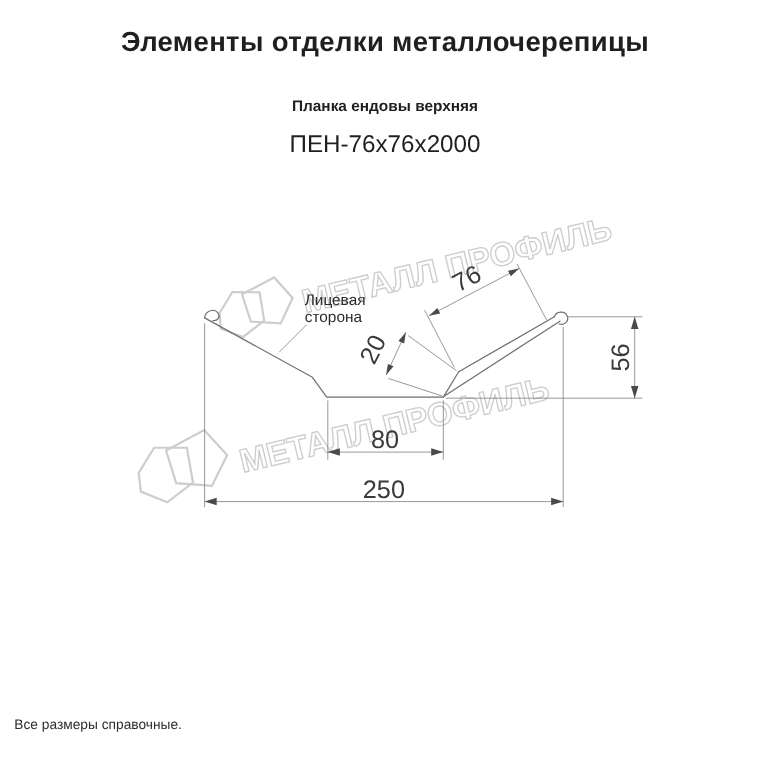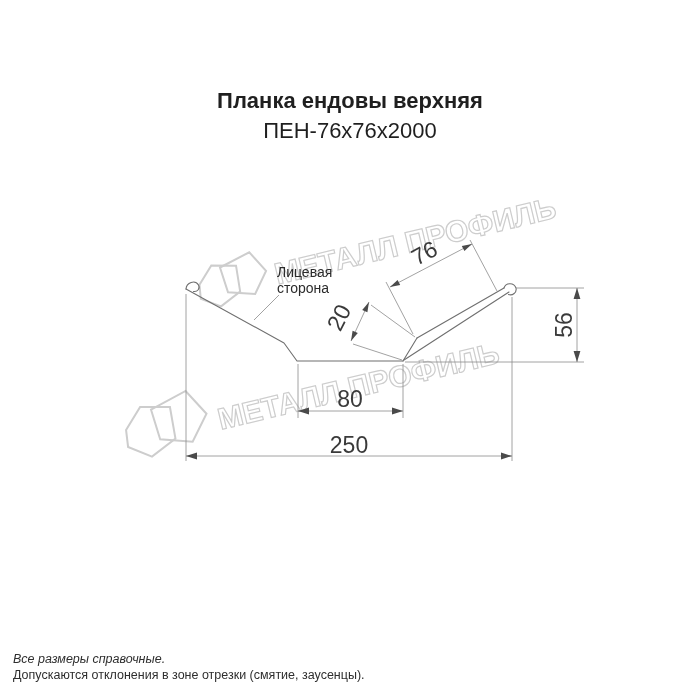--- a/index.html
+++ b/index.html
@@ -1,40 +1,41 @@
 <!DOCTYPE html>
 <html><head>
 <meta charset="utf-8">
 <style>
   html,body{margin:0;padding:0;background:#ffffff;}
   body{width:700px;height:700px;overflow:hidden;position:relative;
        font-family:"Liberation Sans", sans-serif;}
   .page{position:absolute;inset:0;width:700px;height:700px;background:#ffffff;}
   .hdr{position:absolute;left:0;width:700px;text-align:center;color:#1f1f1f;}
   .title{top:24px;font-size:25px;font-weight:bold;letter-spacing:0.3px;}
-  .sub1{top:88px;font-size:22px;font-weight:bold;}
+  .sub1{top:88px;font-size:14px;font-weight:bold;}
   .sub2{top:118px;font-size:22px;font-weight:normal;}
   .drawing-svg{position:absolute;left:0;top:0;}
   .foot{position:absolute;left:13px;font-size:12.5px;color:#2e2e2e;}
-  .foot1{top:652px;font-style:italic;}
+  .foot1{top:652px;}
   .foot2{top:668px;}
   .profile{stroke:#6f6f6f;stroke-width:1.1;fill:none;stroke-linejoin:round;stroke-linecap:round;}
   .thin{stroke:#8a8a8a;stroke-width:0.8;fill:none;}
   .arrow{fill:#4a4a4a;stroke:none;}
   .dimtxt{font-family:"Liberation Sans",sans-serif;font-size:23px;fill:#3a3a3a;}
   .lbltxt{font-family:"Liberation Sans",sans-serif;font-size:14px;fill:#2b2b2b;}
   .wm-shape{stroke:#cdcdcd;stroke-width:2;fill:none;}
   .wm-text{font-family:"Liberation Sans",sans-serif;font-size:30px;font-weight:bold;
            fill:none;stroke:#cdcdcd;stroke-width:1.2;}
 </style>
 </head>
 <body>
 
 <div class="page">
 
+  <div class="hdr title">Элементы отделки металлочерепицы</div>
   <div class="hdr sub1">Планка ендовы верхняя</div>
   <div class="hdr sub2">ПЕН-76х76х2000</div>
 
   <svg class="drawing-svg" width="700" height="700" viewBox="0 0 700 700">
 
     <g transform="translate(206,312) rotate(-13.5)">
       <g>
         <polygon class="wm-shape" points="0,-28 16,-44 40,-38 38,-12 16,-2 -2,-14"></polygon>
         <polygon class="wm-shape" points="24,-40 56,-48 68,-26 52,-6 26,-14"></polygon>
       </g>
@@ -104,15 +105,14 @@
       <path class="thin" d="M186,294 L186,461"></path>
       <path class="thin" d="M512,297 L512,461"></path>
       <path class="thin" d="M186,456 L512,456"></path>
       <polygon class="arrow" points="186,456 197,452.6 197,459.4"></polygon>
       <polygon class="arrow" points="512,456 501,452.6 501,459.4"></polygon>
       <text class="dimtxt" x="349" y="453" text-anchor="middle">250</text>
     </g>
   </svg>
 
   <div class="foot foot1">Все размеры справочные.</div>
-  <div class="foot foot2">Допускаются отклонения в зоне отрезки (смятие, заусенцы).</div>
 
 </div>
 
 </body></html>

